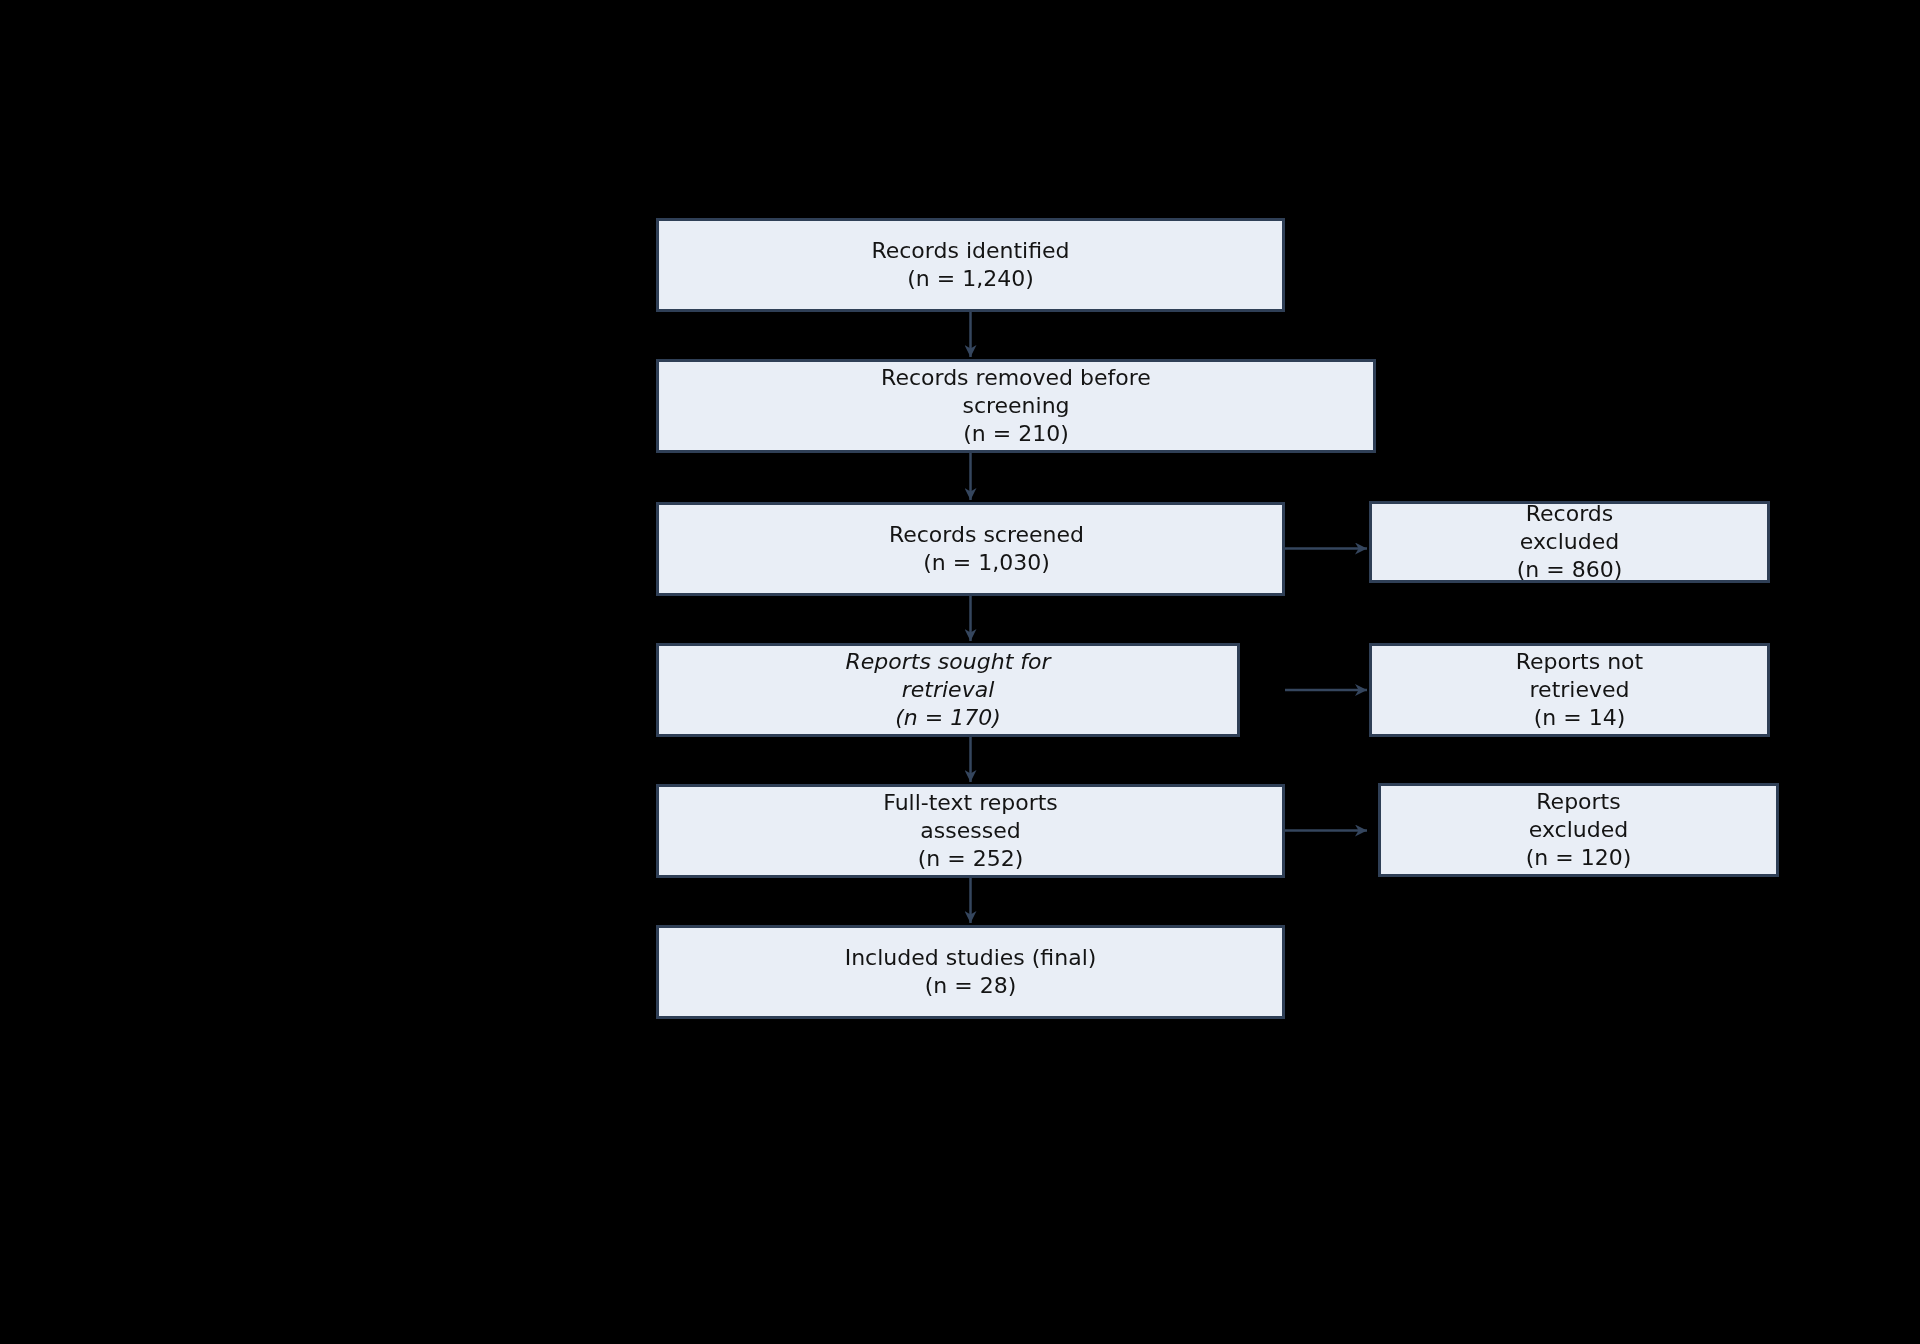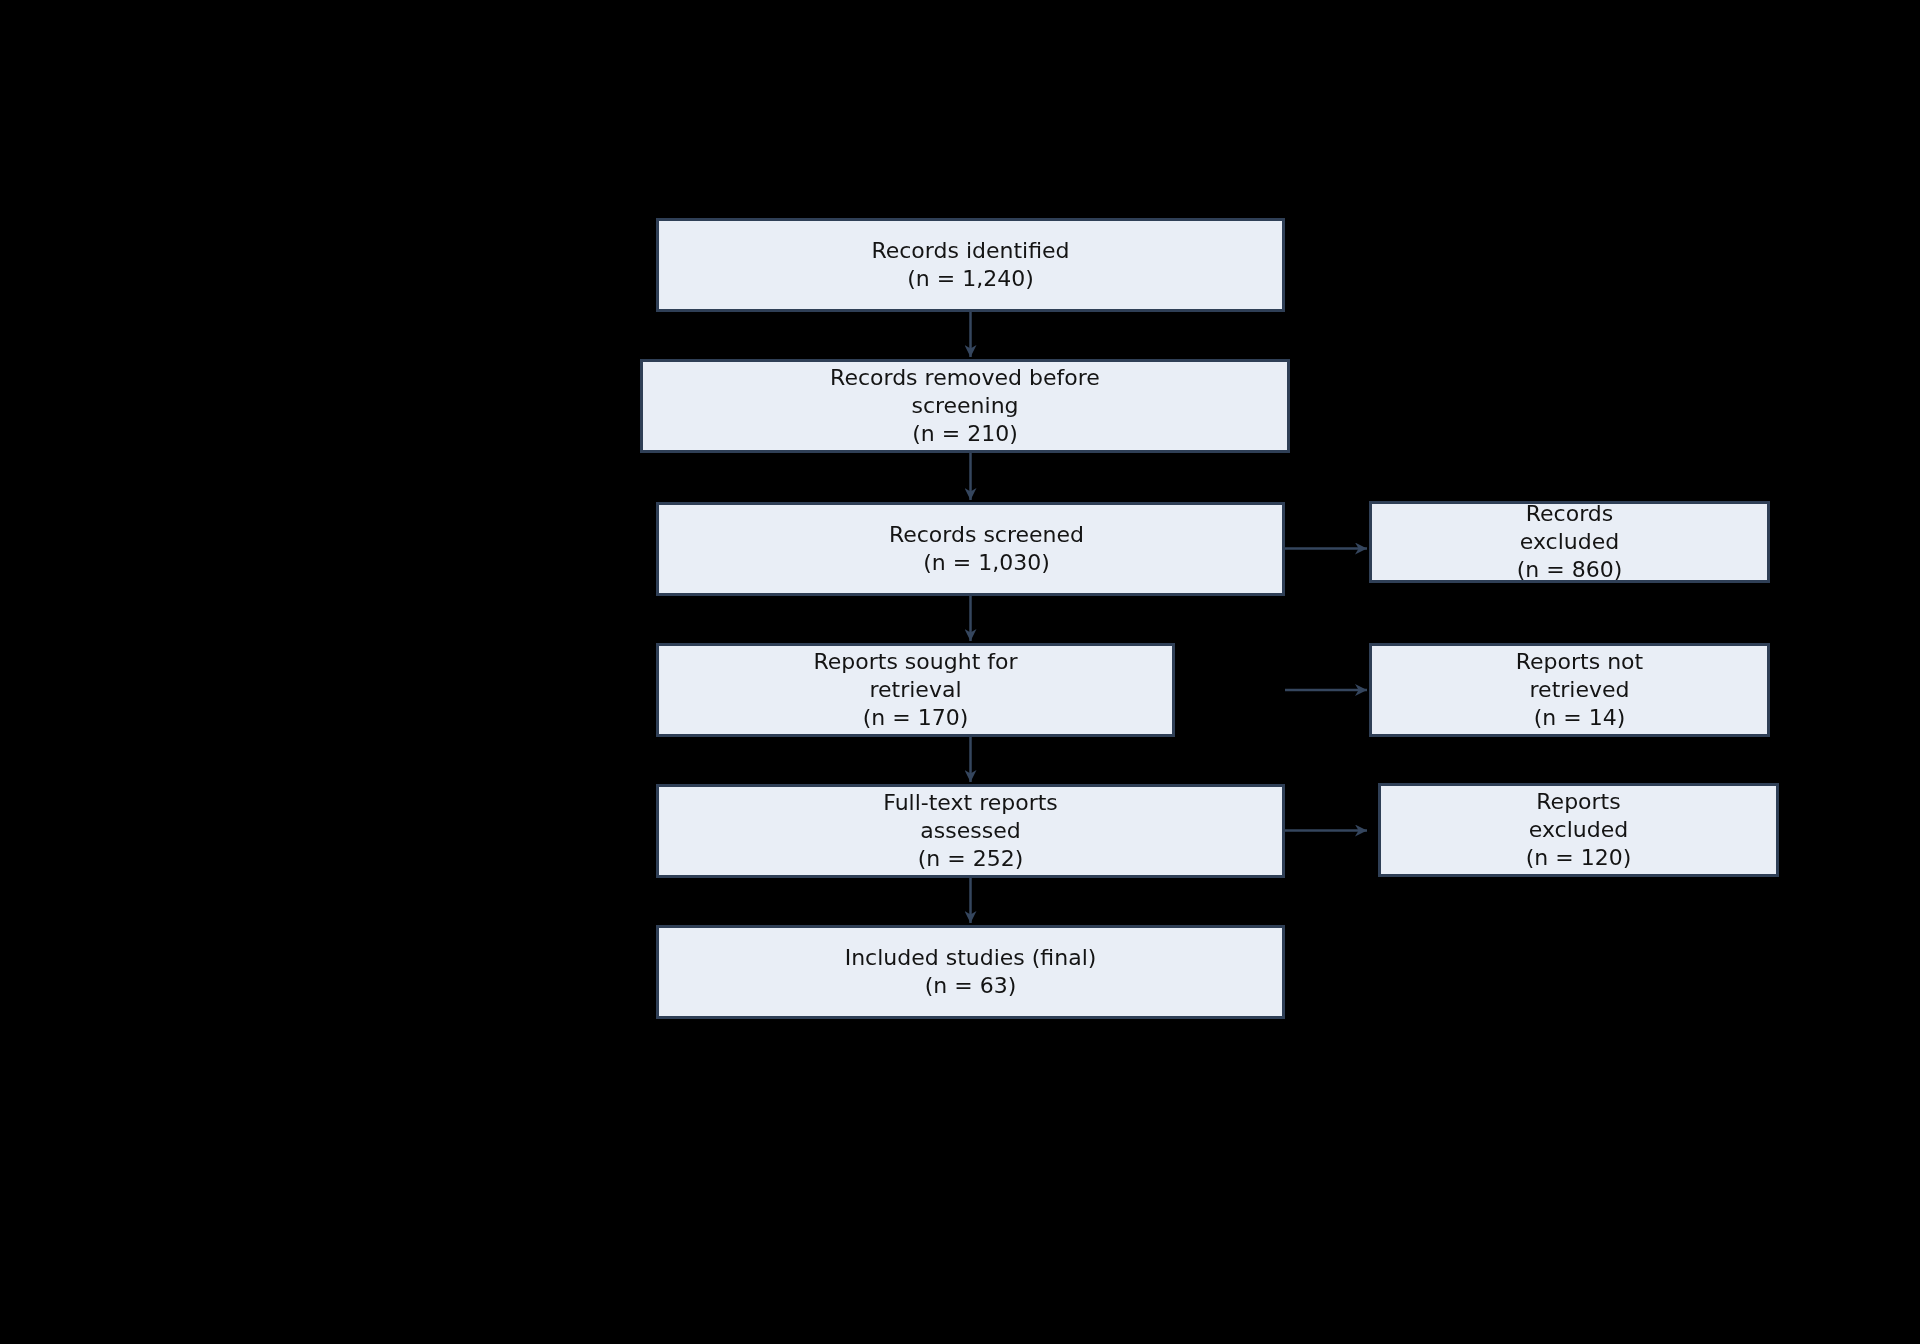--- a/index.html
+++ b/index.html
@@ -39,23 +39,23 @@
     display: block;
     width: 100%;
     text-align: center;
     white-space: pre-line;
     font-size: 22px;
     line-height: 1.27;
     color: var(--text);
   }
   
   .n-identified       { left: 656px;  top: 218px; width: 629px; height: 94px; }
-  .n-removed          { left: 640px;  top: 359px; width: 650px; height: 94px; }
+  .n-removed          { left: 656px;  top: 359px; width: 720px; height: 94px; }
   .n-screened         { left: 656px;  top: 502px; width: 629px; height: 94px; padding-left: 32px; }
-  .n-sought           { left: 656px;  top: 643px; width: 519px; height: 94px; }
+  .n-sought           { left: 656px;  top: 643px; width: 584px; height: 94px; font-style: italic; }
   .n-assessed         { left: 656px;  top: 784px; width: 629px; height: 94px; }
   .n-included         { left: 656px;  top: 925px; width: 629px; height: 94px; }
   .n-records-excluded { left: 1369px; top: 501px; width: 401px; height: 82px; }
   .n-not-retrieved    { left: 1369px; top: 643px; width: 401px; height: 94px; padding-left: 20px; }
   .n-reports-excluded { left: 1369px; top: 783px; width: 401px; height: 94px; margin-left: 9px; }
 </style>
 </head>
 <body>
 
 <div class="stage">
@@ -117,16 +117,16 @@
   </div>
 
   <div class="node n-reports-excluded">
     <span class="label">Reports
 excluded
 (n = 120)</span>
   </div>
 
   <div class="node n-included">
     <span class="label">Included studies (final)
-(n = 63)</span>
+(n = 28)</span>
   </div>
 
 </div>
 
 </body></html>

